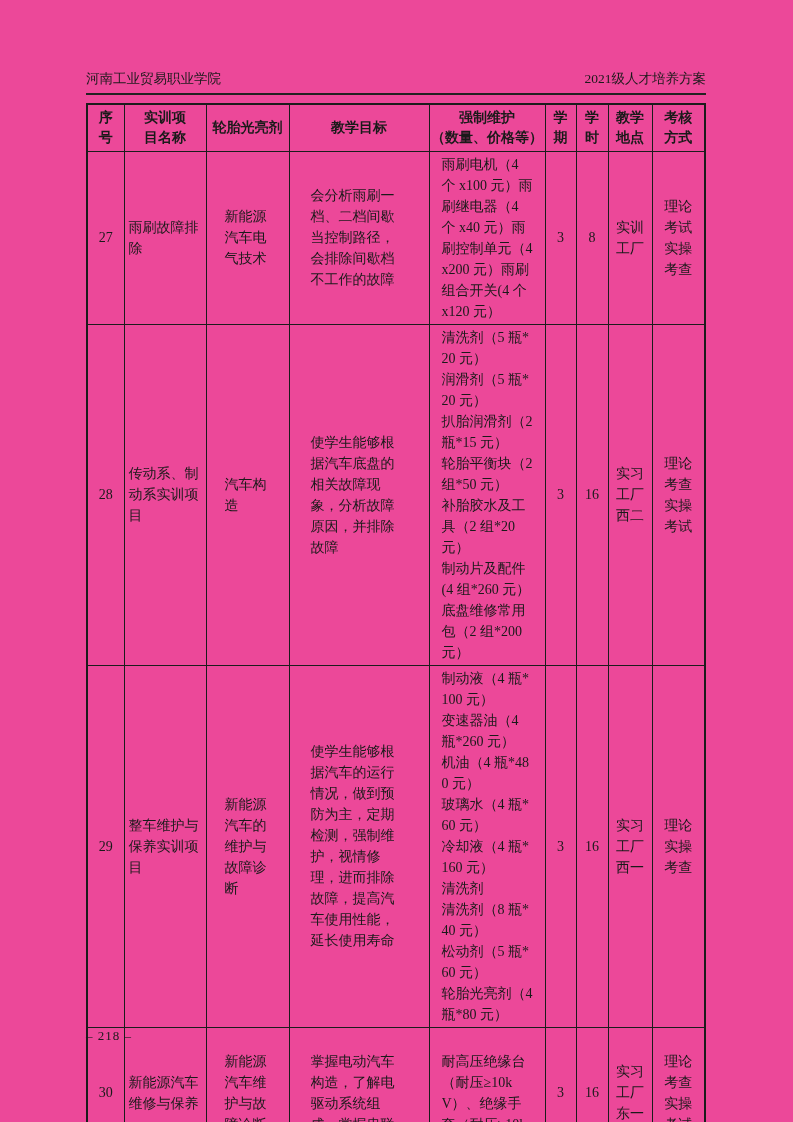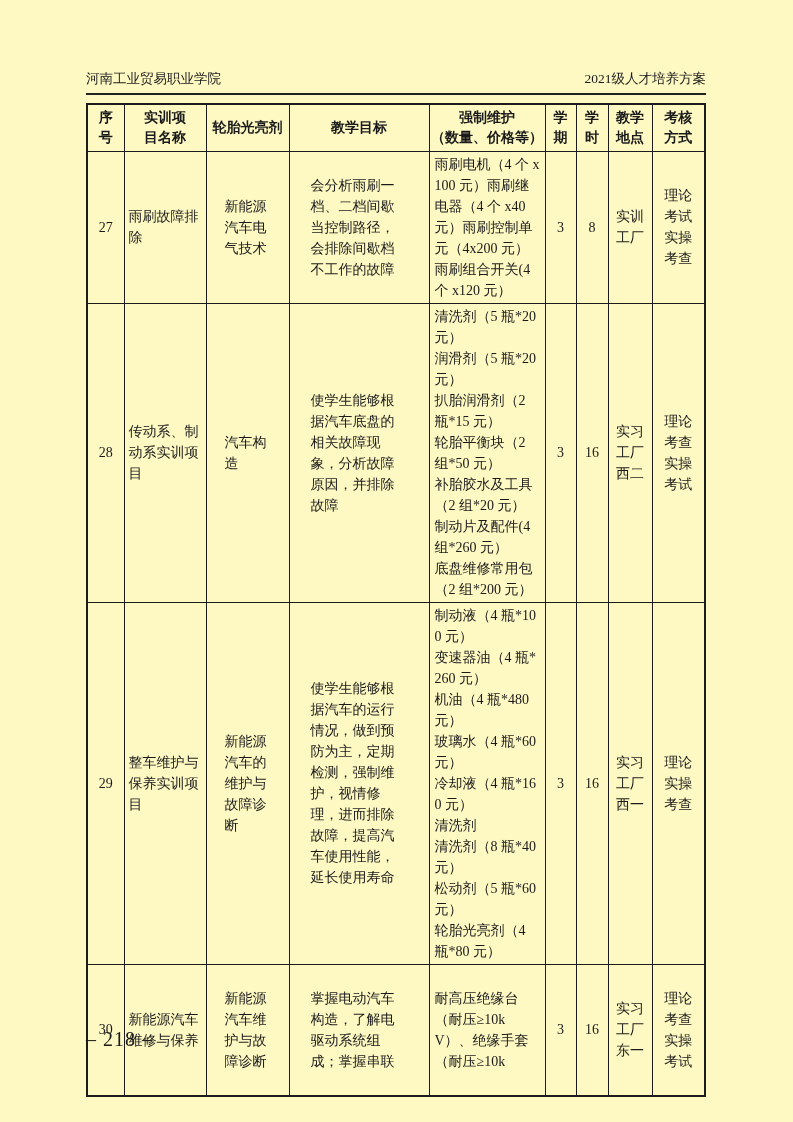--- a/index.html
+++ b/index.html
@@ -1,19 +1,19 @@
 <!DOCTYPE html>
 <html><head>
 <meta charset="utf-8">
 <style>
   html,body { margin:0; padding:0; background:#e8e8e8; }
   .page {
     position:relative;
     width:793px; height:1122px;
-    background:#fef9c3;
+    background:#ec4899;
     font-family:"Liberation Serif","DejaVu Serif",serif;
     color:#1a1a1a;
     overflow:hidden;
     margin:0 auto;
   }
   .page-header {
     position:absolute;
     left:86px; width:620px; top:70px;
     display:flex; justify-content:space-between; align-items:flex-end;
     font-size:13.5px;
@@ -41,33 +41,33 @@
     text-align:center;
     padding:2px 1px;
     line-height:1.4;
     font-size:14px;
   }
   td { padding:6px 4px; line-height:21px; }
   .c-no   { text-align:center; }
   .c-proj { text-align:left; padding:2px 4px; }
   .c-cour { text-align:left; padding:2px 18px; }
   .c-obj  { text-align:left; padding:2px 21px; }
-  .c-mat  { text-align:left; padding:2px 5px; }
+  .c-mat  { text-align:left; padding:2px 12px; }
   .c-sem, .c-hrs { text-align:center; }
   .c-loc, .c-ass { text-align:center; }
   .clip { max-height:84px; overflow:hidden; white-space:pre-line;font-family:Liberation Serif, serif; }
   #row-header { height:47px; }
   #row-27 { height:145px; }
   #row-28 { height:288px; }
   #row-29 { height:352px; }
   #row-30 { height:87px; }
   .page-number {
     position:absolute;
     left:86px; top:1028px;
-    font-size:20px;
+    font-size:13px;
     letter-spacing:1px;
   }
 </style>
 </head>
 <body>
 
 <div class="page">
 
   <div class="page-header">
     <span>河南工业贸易职业学院</span>

